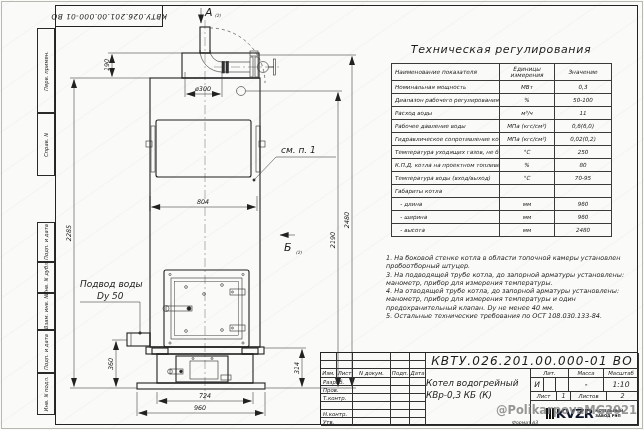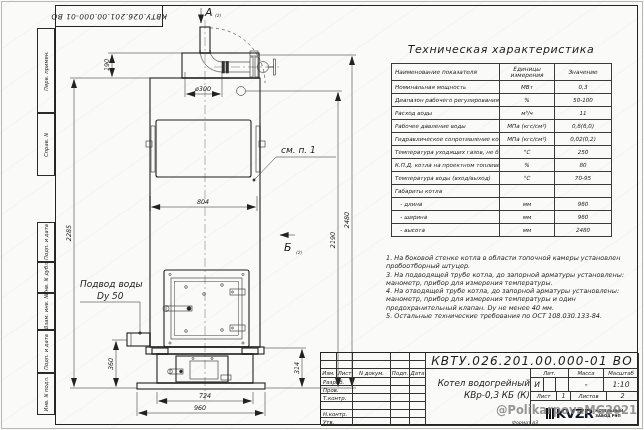--- a/index.html
+++ b/index.html
@@ -238,21 +238,21 @@
   <text class="dim" x="205" y="398" text-anchor="middle">724</text>
   <text class="dim" x="200" y="410" text-anchor="middle">960</text>
   <text class="dim" x="109" y="65" text-anchor="middle" transform="rotate(-90 109 65)">190</text>
   <text class="dim" x="71" y="233" text-anchor="middle" transform="rotate(-90 71 233)">2285</text>
   <text class="dim" x="113" y="364" text-anchor="middle" transform="rotate(-90 113 364)">360</text>
   <text class="dim" x="299" y="368" text-anchor="middle" transform="rotate(-90 299 368)">314</text>
   <text class="dim" x="335" y="240" text-anchor="middle" transform="rotate(-90 335 240)">2190</text>
   <text class="dim" x="349" y="220" text-anchor="middle" transform="rotate(-90 349 220)">2480</text>
 </svg>
 
-<div class="abs spec-title">Техническая характеристика</div>
+<div class="abs spec-title">Техническая регулирования</div>
 
 <table class="spec">
   <colgroup>
       <col style="width:108px">
       <col style="width:55px">
       <col style="width:57px">
     </colgroup>
   <tbody>
       <tr>
     <th style="text-align:left;padding-left:3px;">Наименование показателя</th>
@@ -327,21 +327,21 @@
   <div>3. На подводящей трубе котла, до запорной арматуры установлены: манометр, прибор для измерения температуры.</div>
   <div>4. На отводящей трубе котла, до запорной арматуры установлены: манометр, прибор для измерения температуры и один предохранительный клапан. Dу не менее 40 мм.</div>
   <div>5. Остальные технические требования по ОСТ 108.030.133-84.</div>
 </div>
 
 <div class="abs tb">
 
   <div class="cell cc designation" style="left:105px;top:0;width:213px;height:16px;">КВТУ.026.201.00.000-01 ВО</div>
 
   <div class="cell" style="left:105px;top:16px;width:105px;height:57px;">
-    <div class="pname" style="text-align:right;margin-top:9px;">
+    <div class="pname" style="text-align:left;margin-top:9px;">
       <div>Котел водогрейный</div>
       <div>КВр-0,3 КБ (К)</div>
     </div>
   </div>
 
   <div class="cell" style="left:0;top:0;width:16px;height:8px;"></div>
   <div class="cell" style="left:16px;top:0;width:16px;height:8px;"></div>
   <div class="cell" style="left:32px;top:0;width:38px;height:8px;"></div>
   <div class="cell" style="left:70px;top:0;width:19px;height:8px;"></div>
   <div class="cell" style="left:89px;top:0;width:16px;height:8px;"></div>

